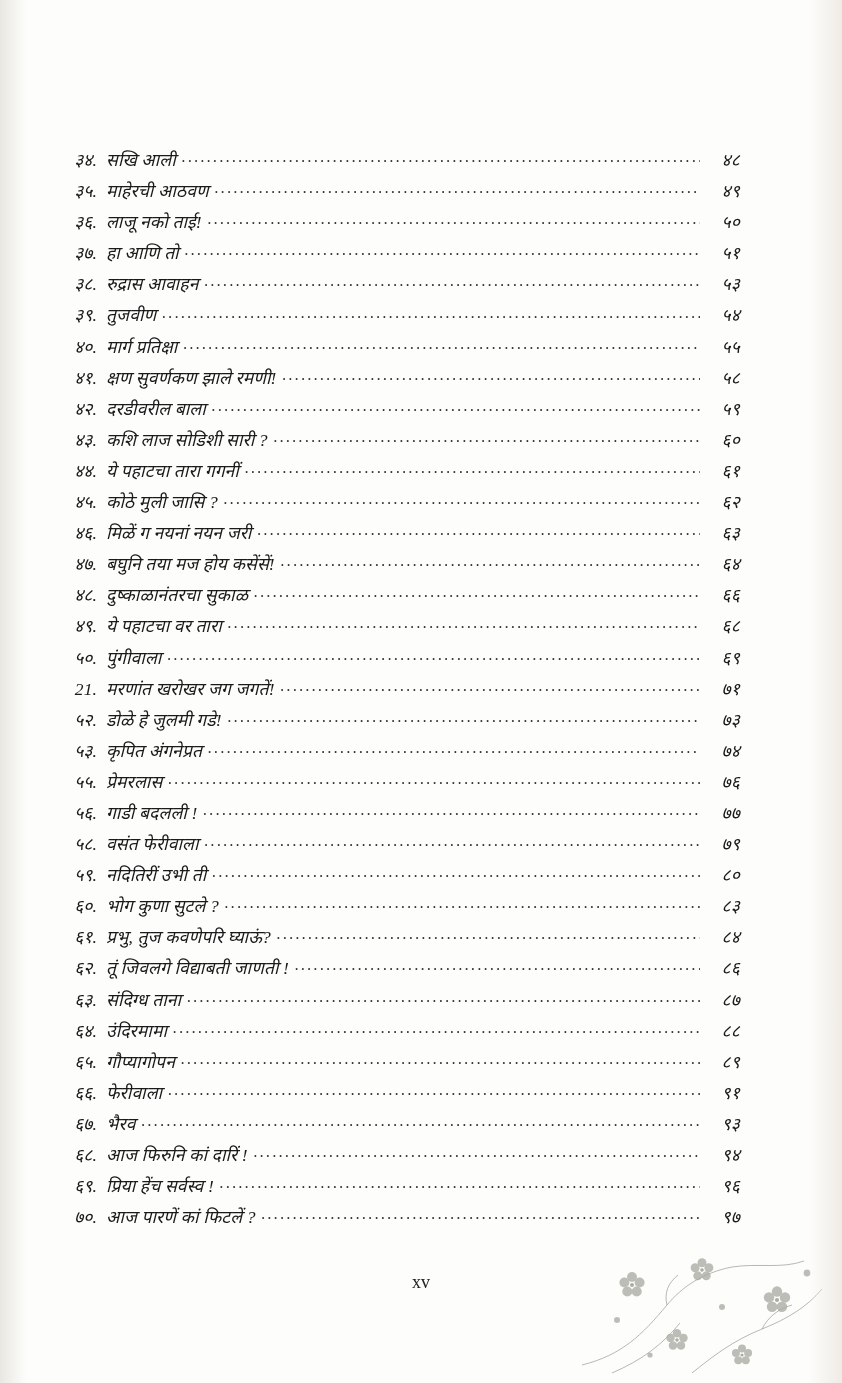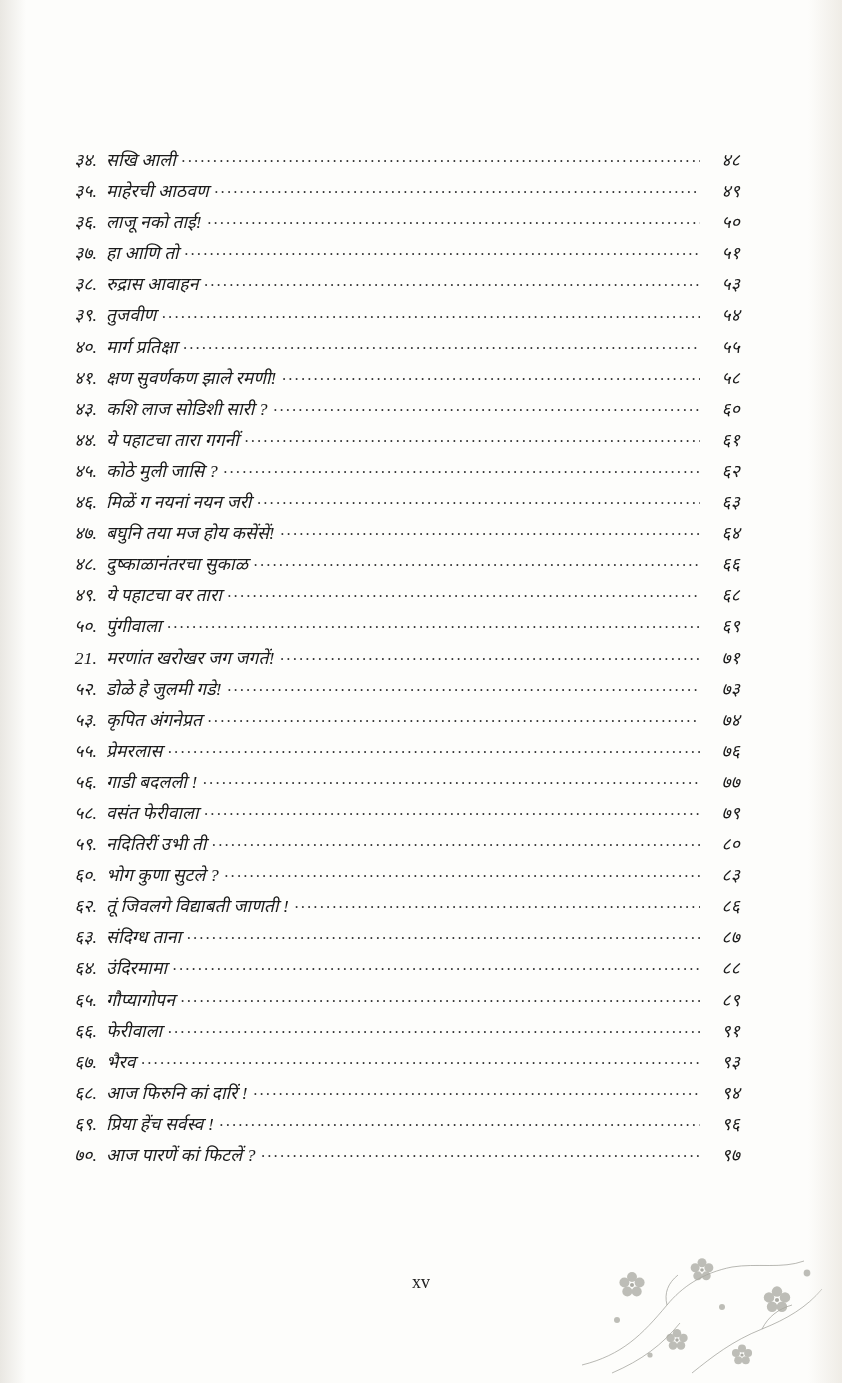--- a/index.html
+++ b/index.html
@@ -159,20 +159,26 @@
         <span class="toc-dots"></span>
         <span class="toc-page">५५</span>
       </div>
       <div class="toc-row">
         <span class="toc-num">४१.</span>
         <span class="toc-title">क्षण सुवर्णकण झाले रमणी!</span>
         <span class="toc-dots"></span>
         <span class="toc-page">५८</span>
       </div>
       <div class="toc-row">
+        <span class="toc-num">४२.</span>
+        <span class="toc-title">दरडीवरील बाला</span>
+        <span class="toc-dots"></span>
+        <span class="toc-page">५९</span>
+      </div>
+      <div class="toc-row">
         <span class="toc-num">४३.</span>
         <span class="toc-title">कशि लाज सोडिशी सारी ?</span>
         <span class="toc-dots"></span>
         <span class="toc-page">६०</span>
       </div>
       <div class="toc-row">
         <span class="toc-num">४४.</span>
         <span class="toc-title">ये पहाटचा तारा गगनीं</span>
         <span class="toc-dots"></span>
         <span class="toc-page">६१</span>
@@ -253,20 +259,26 @@
         <span class="toc-num">५९.</span>
         <span class="toc-title">नदितिरीं उभी ती</span>
         <span class="toc-dots"></span>
         <span class="toc-page">८०</span>
       </div>
       <div class="toc-row">
         <span class="toc-num">६०.</span>
         <span class="toc-title">भोग कुणा सुटले ?</span>
         <span class="toc-dots"></span>
         <span class="toc-page">८३</span>
+      </div>
+      <div class="toc-row">
+        <span class="toc-num">६१.</span>
+        <span class="toc-title">प्रभु, तुज कवणेपरि घ्याऊं?</span>
+        <span class="toc-dots"></span>
+        <span class="toc-page">८४</span>
       </div>
       <div class="toc-row">
         <span class="toc-num">६२.</span>
         <span class="toc-title">तूं जिवलगे विद्याबती जाणती !</span>
         <span class="toc-dots"></span>
         <span class="toc-page">८६</span>
       </div>
       <div class="toc-row">
         <span class="toc-num">६३.</span>
         <span class="toc-title">संदिग्ध ताना</span>

